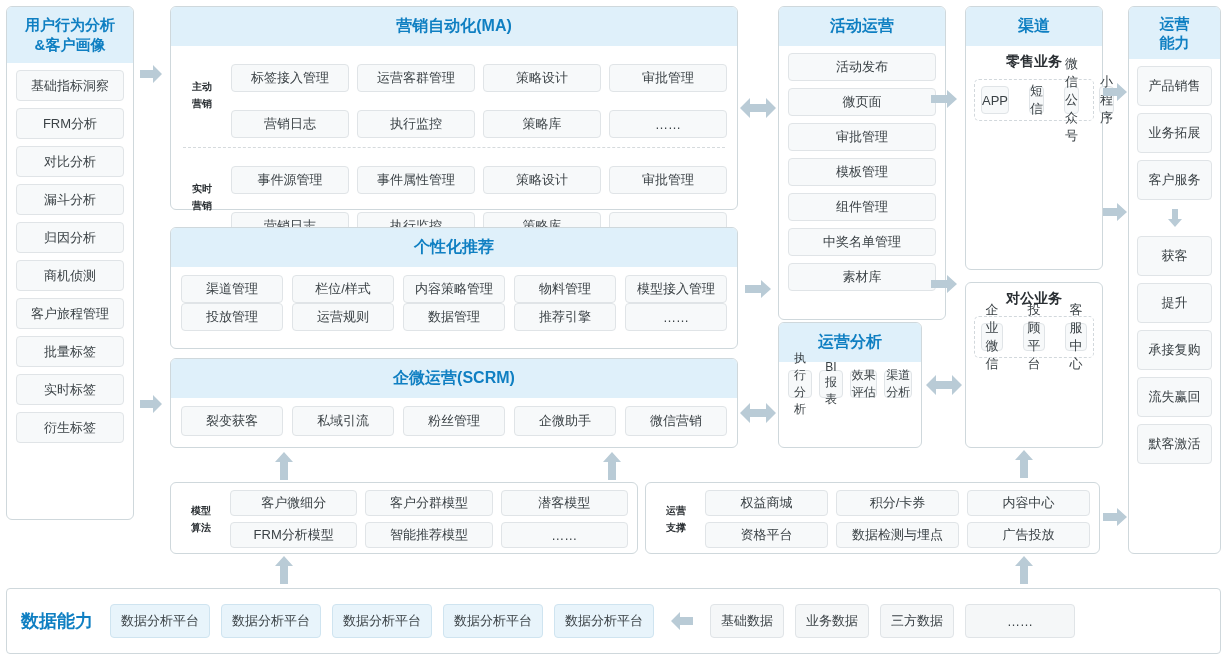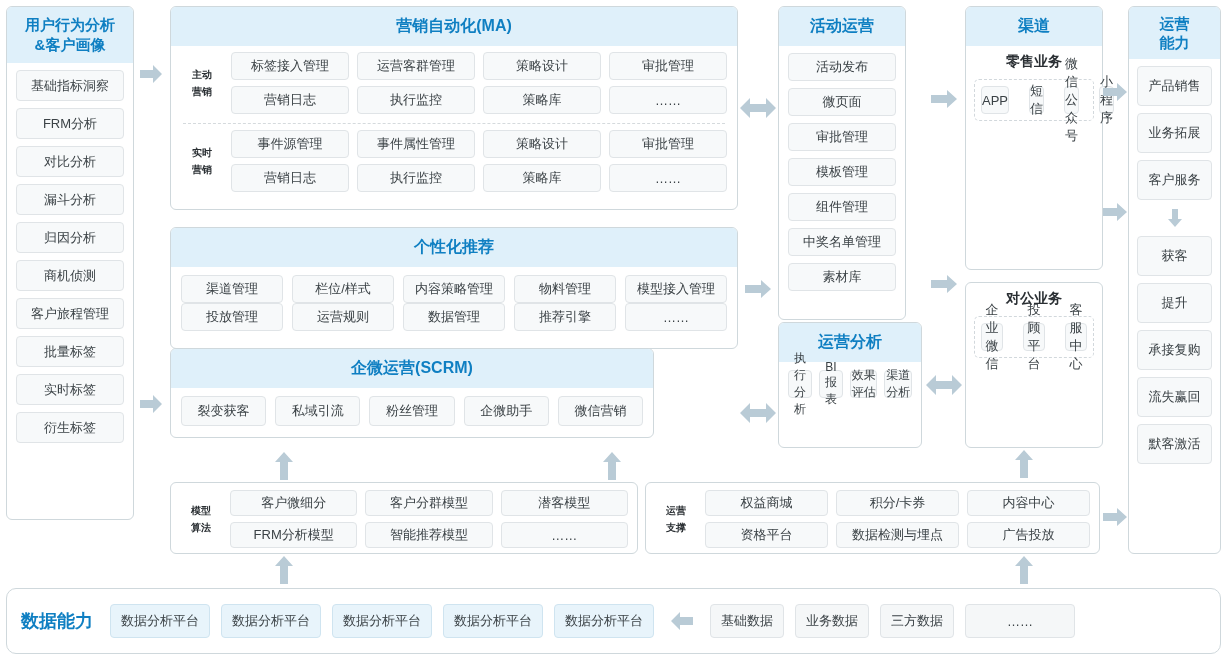--- a/index.html
+++ b/index.html
@@ -57,46 +57,46 @@
   #left-col{left:6px;top:6px;width:128px;height:514px;border-color:#cfd8dc;}
   #left-col .panel-title{font-size:15px;line-height:20px;padding:8px 16px;}
   .left-list{padding:7px 9px 9px 9px;display:flex;flex-direction:column;gap:7px;}
   .left-list .cell{height:31px;}
 
   
   #ma-panel{left:170px;top:6px;width:568px;height:204px;}
   .ma-group{display:flex;align-items:center;padding:6px 10px 0 10px;gap:8px;}
   .ma-grid{flex:1;display:flex;flex-direction:column;gap:6px;}
   .ma-row{display:flex;gap:8px;}
-  .ma-row .cell{flex:1;}
+  .ma-row .cell{flex:1;margin-top:12px;}
   .ma-divider{border-top:1px dashed #d5dadd;margin:9px 12px 0 12px;}
 
   
   #reco-panel{left:170px;top:227px;width:568px;height:122px;}
   .reco-body{padding:8px 10px;display:flex;flex-direction:column;}
   .reco-row{display:flex;gap:9px;}
   .reco-row .cell{flex:1;}
 
   
-  #scrm-panel{left:170px;top:348px;width:484px;height:90px;}
+  #scrm-panel{left:170px;top:358px;width:568px;height:90px;}
   .scrm-body{padding:8px 10px;display:flex;gap:9px;}
   .scrm-body .cell{flex:1;height:30px;}
 
   
   #model-panel{left:170px;top:482px;width:468px;height:72px;}
   .sidelabel-panel{display:flex;align-items:center;padding:7px 9px;gap:8px;}
   .sidelabel-panel .grid{flex:1;display:flex;flex-direction:column;gap:6px;}
   .sidelabel-panel .grid .line{display:flex;gap:8px;}
   .sidelabel-panel .grid .cell{flex:1;height:26px;}
 
   
   #support-panel{left:645px;top:482px;width:455px;height:72px;}
 
   
-  #campaign-panel{left:778px;top:6px;width:128px;height:314px;}
+  #campaign-panel{left:778px;top:6px;width:168px;height:314px;}
   .campaign-list{padding:7px 9px;display:flex;flex-direction:column;gap:7px;}
   .campaign-list .cell{height:28px;}
 
   
   #opsana-panel{left:778px;top:322px;width:144px;height:126px;}
   .opsana-body{padding:8px 9px;display:flex;flex-direction:row;gap:7px;}
   .opsana-body .line{display:flex;gap:7px;}
   .opsana-body .cell{flex:1;height:28px;font-size:12px;}
 
   
@@ -107,21 +107,21 @@
   .inner-box .cell{height:28px;}
 
   
   #cap-panel{left:1128px;top:6px;width:93px;height:548px;}
   #cap-panel .panel-title{font-size:15px;line-height:19px;padding:7px 0;}
   .cap-list{padding:7px 8px;display:flex;flex-direction:column;gap:7px;}
   .cap-list .cell{height:40px;line-height:16px;}
   .cap-arrow-down{display:flex;justify-content:center;align-items:center;height:22px;color:#8fa3ad;font-size:18px;}
 
   
-  #data-bar{left:6px;top:588px;width:1215px;height:66px;border-radius:10px;}
+  #data-bar{left:6px;top:588px;width:1215px;height:66px;border-radius:4px;}
   .data-bar-inner{display:flex;align-items:center;height:100%;padding:0 14px;gap:11px;box-sizing:border-box;}
   .data-bar-title{font-weight:bold;color:#0f7fc2;font-size:18px;flex:none;margin-right:6px;}
   .chip{
     border:1px solid #cfe4f0;background:#e8f4fb;color:#3b4246;
     border-radius:4px;height:32px;display:flex;align-items:center;justify-content:center;
     font-size:13px;padding:0 10px;white-space:nowrap;
   }
   .chip.grey{background:#f5f7f8;border-color:#e0e4e7;}
 
   

